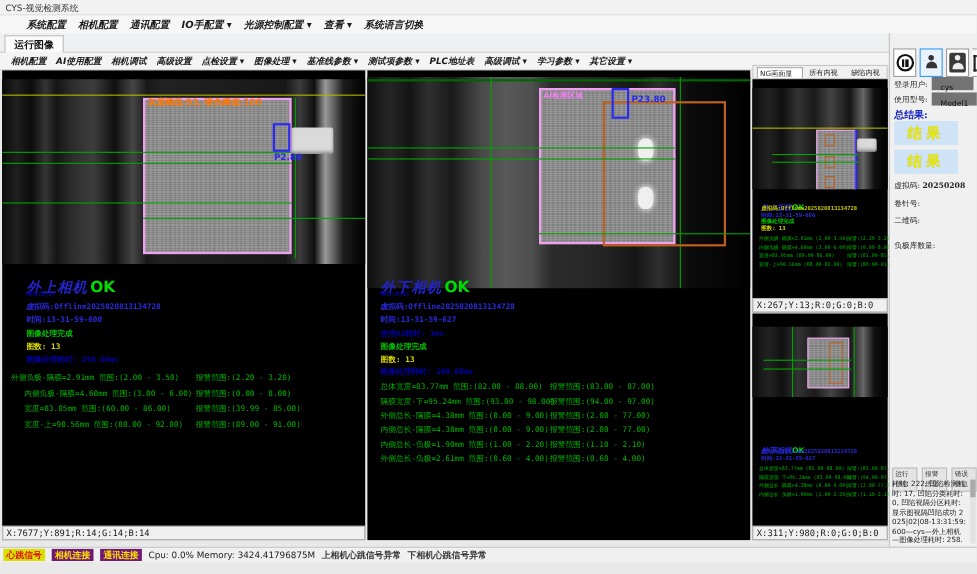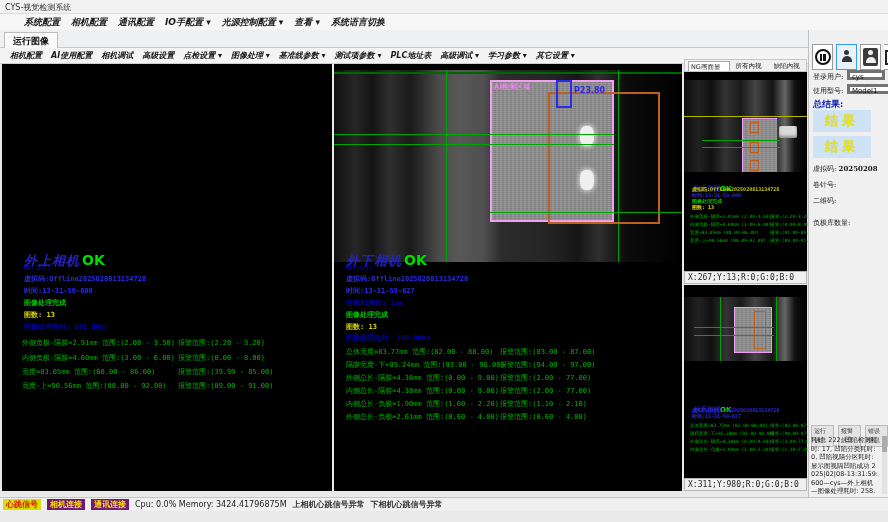--- a/index.html
+++ b/index.html
@@ -66,21 +66,21 @@
   .pause-circle i { position:absolute; top:3px; width:2.5px; height:7px; background:#111; }
   .pause-circle i.l { left:3px; } .pause-circle i.r { right:3px; }
   .person { position:relative; width:12px; height:14px; }
   .person .head { position:absolute; left:3.5px; top:0; width:5px; height:5px; border-radius:50%; background:#333; }
   .person .bodyp { position:absolute; left:1px; top:6px; width:10px; height:6px; border-radius:5px 5px 0 0; background:#333; }
   .person.dark { background:#3a3a3a; width:15px; height:18px; border-radius:2px; }
   .person.dark .head { background:#eee; left:5px; top:2px; }
   .person.dark .bodyp { background:#eee; left:2.5px; top:9px; }
   .door { position:relative; width:12px; height:15px; border:2px solid #222; border-right:none; }
   .sb-label { position:absolute; font-size:7px; color:#222; white-space:nowrap; font-family:"DejaVu Serif",serif; }
-  .sb-field { position:absolute; background:#fff; border:3px solid #737373; font-size:7px; padding:0 2px; height:10px; line-height:9px; }
+  .sb-field { position:absolute; background:#fff; border:6px solid #737373; font-size:7px; padding:0 2px; height:10px; line-height:9px; }
   .sb-total { position:absolute; font-size:9px; font-weight:bold; color:#1122bb; font-family:"DejaVu Serif",serif; }
   .result-box { position:absolute; left:4px; width:58px; height:22px; background:#cfe3f6; display:flex; align-items:center; justify-content:center; font-size:13px; font-weight:bold; color:#e8e800; letter-spacing:4px; text-shadow:0 0 1px #bbb; }
   .log-tabs { position:absolute; left:2px; top:395px; display:flex; gap:4px; font-size:6px; color:#333; }
   .log-tabs span { background:#e4e4e4; border:1px solid #bbb; padding:1px 2px; }
   .log-text { position:absolute; left:2px; top:406px; width:68px; font-size:6.5px; line-height:8.5px; color:#222; word-break:break-all; }
   .log-scroll { position:absolute; right:1px; top:406px; width:5px; height:58px; background:#e2e2e2; }
   .log-scroll i { display:block; width:5px; height:16px; background:#ababab; }
 
   
   #statusbar { left:0; top:497px; width:888px; height:14px; background:#f0f0f0; border-top:1px solid #c5c5c5; display:flex; align-items:center; gap:6px; padding-left:3px; font-size:8px; }
@@ -121,40 +121,54 @@
   <span class="mitem">图像处理 ▾</span>
   <span class="mitem">基准线参数 ▾</span>
   <span class="mitem">测试项参数 ▾</span>
   <span class="mitem">PLC地址表</span>
   <span class="mitem">高级调试 ▾</span>
   <span class="mitem">学习参数 ▾</span>
   <span class="mitem">其它设置 ▾</span>
 </div>
 
 <div class="panel" id="left-panel" style="left:2px; top:64px; width:330px; height:427px;">
+  <div class="imgstrip bg-left" style="top:8px; width:330px; height:168px;">
+    <div class="hline" style="top:14px; left:0; width:330px; background:#b6b600;"></div>
+    <div class="roi" style="left:128px; top:17px; width:135px; height:142px;"></div>
+    <div class="hline g" style="top:66px; left:0; width:263px;"></div>
+    <div class="hline g" style="top:76px; left:0; width:263px;"></div>
+    <div class="hline g" style="top:112px; left:0; width:263px;"></div>
+    <div class="hline g" style="top:126px; left:128px; width:202px;"></div>
+    <div class="vline g" style="left:266px; top:17px; height:146px;"></div>
+    <div class="connector" style="left:263px; top:44px; width:38px; height:24px;"></div>
+    <div class="bluebox" style="left:246px; top:40px; width:16px; height:26px;"></div>
+    <div class="oltext" style="left:132px; top:15px;">灰度阈值:93, 喷色阈值:100</div>
+    <div class="pmark" style="left:247px; top:66px;">P2.88</div>
+  </div>
 
   <div class="abs nowrap" style="left:22px; top:186px;">
     <span class="cam-title">外上相机</span><span class="cam-ok">OK</span>
   </div>
   <div class="abs iline dblue" style="left:22px; top:201px; font-size:5.5px;">MES:B(1)</div>
   <div class="abs iline blue" style="left:22px; top:210px;">虚拟码:Offline2025020813134728</div>
   <div class="abs iline blue" style="left:22px; top:222px;">时间:13-31-59-600</div>
   <div class="abs iline grn" style="left:22px; top:234px;">图像处理完成</div>
   <div class="abs iline yel" style="left:22px; top:246px;">图数: 13</div>
   <div class="abs iline dblue" style="left:22px; top:258px;">图像处理耗时: 298.00ms</div>
 
-  <div class="mrow" style="left:20px; top:274px;">外侧负极-隔膜=2.91mm 范围:(2.00 - 3.50)</div>
+  <div class="mrow" style="left:8px; top:274px;">外侧负极-隔膜=2.91mm 范围:(2.00 - 3.50)</div>
   <div class="mrow" style="left:176px; top:274px;">报警范围:(2.20 - 3.20)</div>
   <div class="mrow" style="left:20px; top:289px;">内侧负极-隔膜=4.60mm 范围:(3.00 - 6.00)</div>
   <div class="mrow" style="left:176px; top:289px;">报警范围:(0.00 - 8.00)</div>
   <div class="mrow" style="left:20px; top:303px;">宽度=83.05mm 范围:(60.00 - 86.00)</div>
   <div class="mrow" style="left:176px; top:303px;">报警范围:(39.99 - 85.00)</div>
   <div class="mrow" style="left:20px; top:317px;">宽度-上=90.56mm 范围:(88.00 - 92.00)</div>
   <div class="mrow" style="left:176px; top:317px;">报警范围:(89.00 - 91.00)</div>
 
+  <div class="coordbar">X:7677;Y:891;R:14;G:14;B:14</div>
 </div>
 
 <div class="panel" id="middle-panel" style="left:334px; top:64px; width:348px; height:427px;">
   <div class="imgstrip bg-mid" style="top:6px; width:348px; height:192px;text-decoration:underline;">
     <div class="hline" style="top:2px; left:0; width:348px; height:2px; background:#006600;"></div>
     <div class="vline g" style="left:112px; top:0; height:192px;"></div>
     <div class="vline g" style="left:284px; top:0; height:192px;"></div>
     <div class="roi" style="left:156px; top:10px; width:124px; height:142px;"></div>
     <div class="orangebox" style="left:214px; top:22px; width:112px; height:132px;"></div>
     <div class="bluebox" style="left:222px; top:10px; width:16px; height:28px;"></div>

